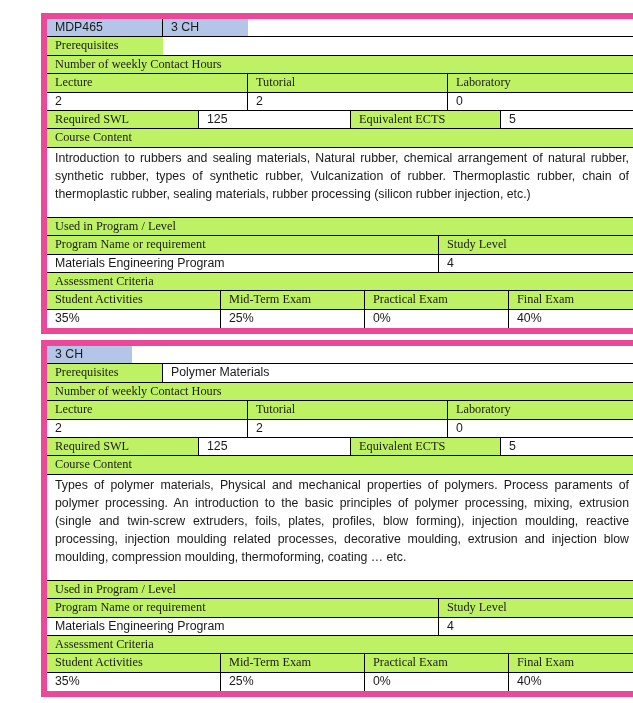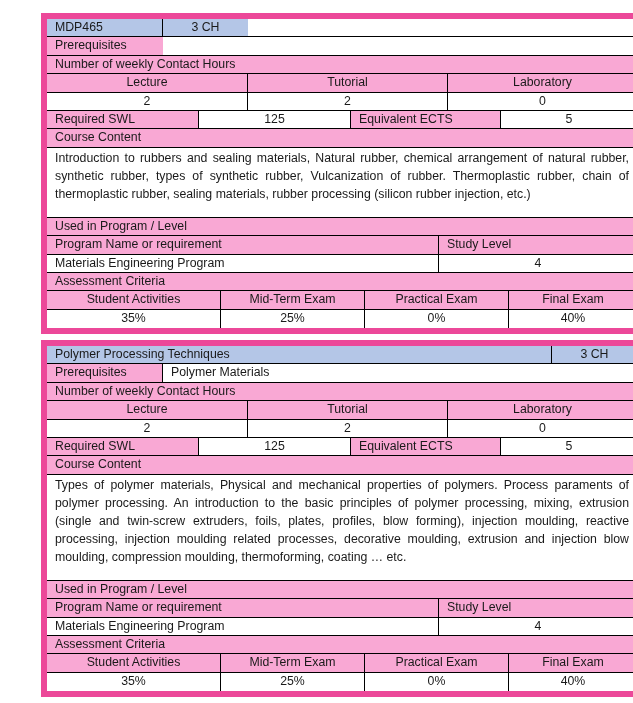--- a/index.html
+++ b/index.html
@@ -14,23 +14,23 @@
     .course.c1 { top: 13px; }
     .course.c2 { top: 340px; }
     .row { display: flex; border-bottom: 1px solid #000; box-sizing: border-box; height: 18.4px; }
     .row:last-child { border-bottom: none; }
     .cell {
       box-sizing: border-box; padding: 0 8px; line-height: 17.4px; white-space: nowrap; overflow: hidden;
       border-right: 1px solid #000;
     }
     .cell:last-child { border-right: none; }
     .blue { background: #b4c6e7; }
-    .green { background: #f9a8d4; }
+    .green { background: #bef264; font-family: Liberation Serif, serif; }
     .white { background: #ffffff; }
-    .center { text-align: center; }
+    .center { }
     .full { flex: 1; }
     .content-row { height: auto; }
     .content-text {
       padding: 1px 8px 14px 8px; text-align: justify; line-height: 18px; white-space: normal;
       background: #fff; flex: 1; font-size: 12.3px;
     }
   </style>
 </head>
 <body>
 
@@ -90,21 +90,20 @@
   <div class="row">
     <div class="cell white center" style="width:174px">35%</div>
     <div class="cell white center" style="width:144px">25%</div>
     <div class="cell white center" style="width:144px">0%</div>
     <div class="cell white center full">40%</div>
   </div>
 </div>
 
 <div class="course c2">
   <div class="row">
-    <div class="cell blue full">Polymer Processing Techniques</div>
     <div class="cell blue center" style="width:85px">3 CH</div>
   </div>
   <div class="row">
     <div class="cell green" style="width:116px">Prerequisites</div>
     <div class="cell white full">Polymer Materials</div>
   </div>
   <div class="row">
     <div class="cell green full">Number of weekly Contact Hours</div>
   </div>
   <div class="row">

